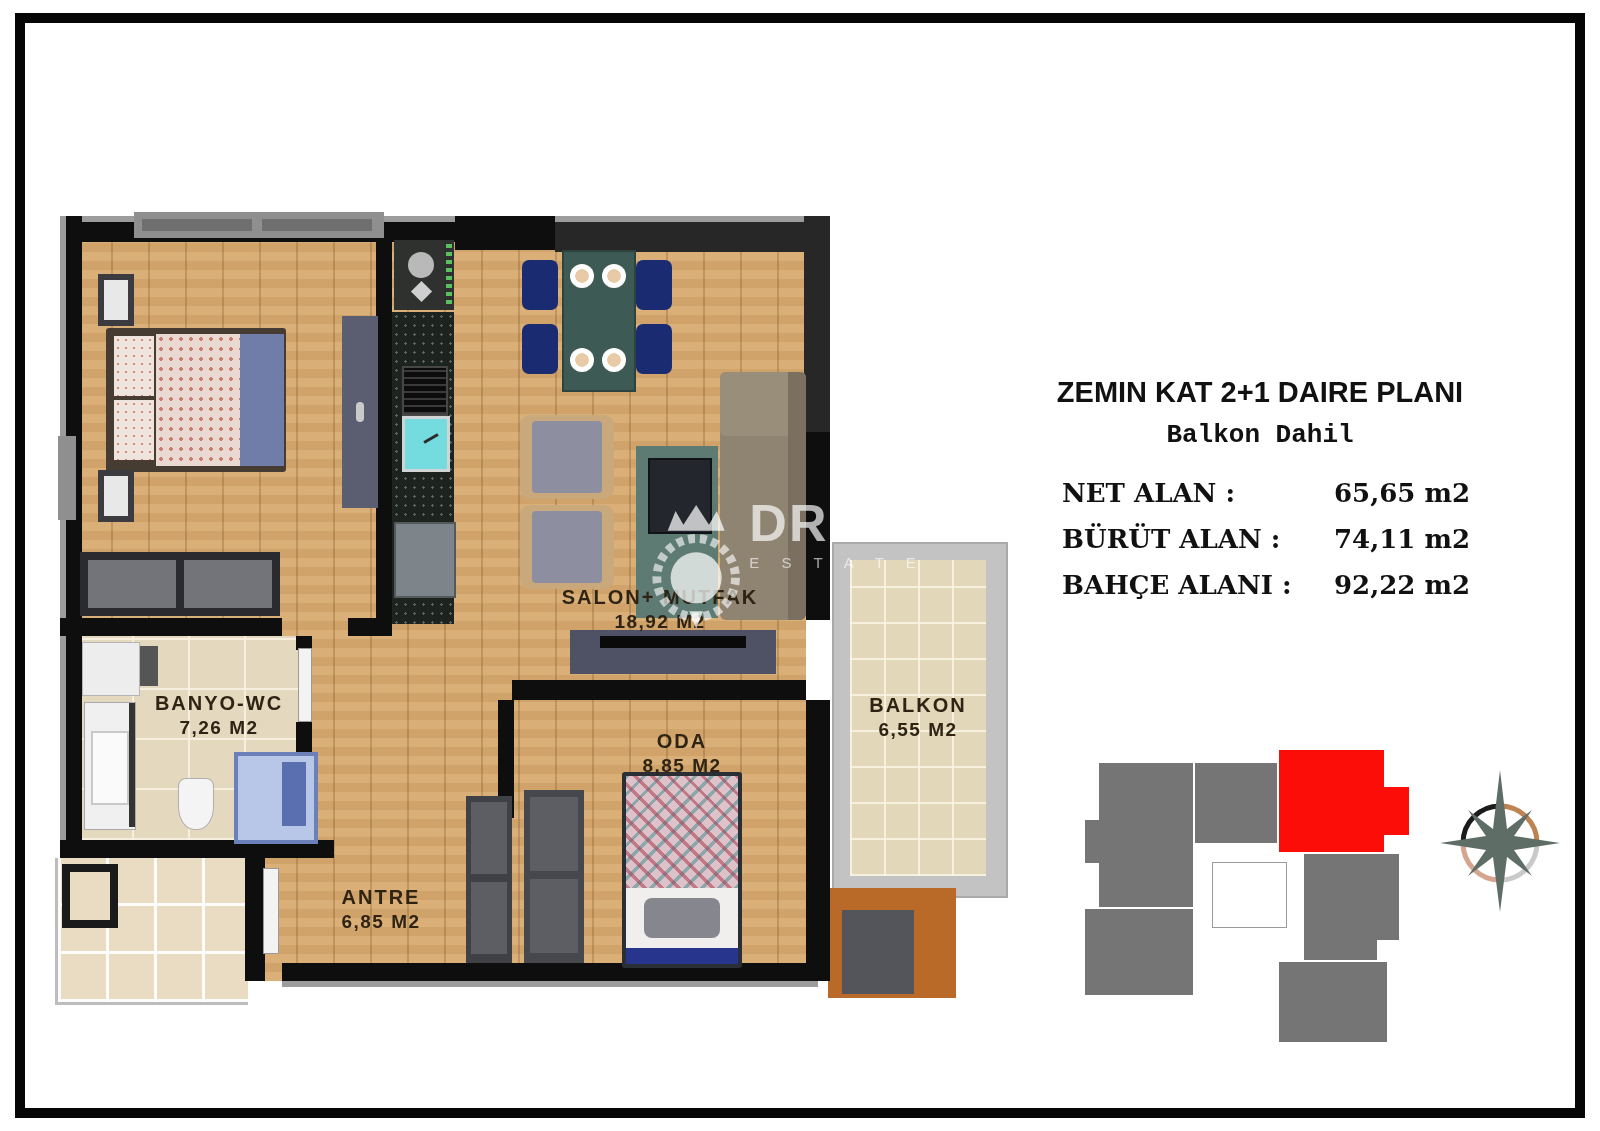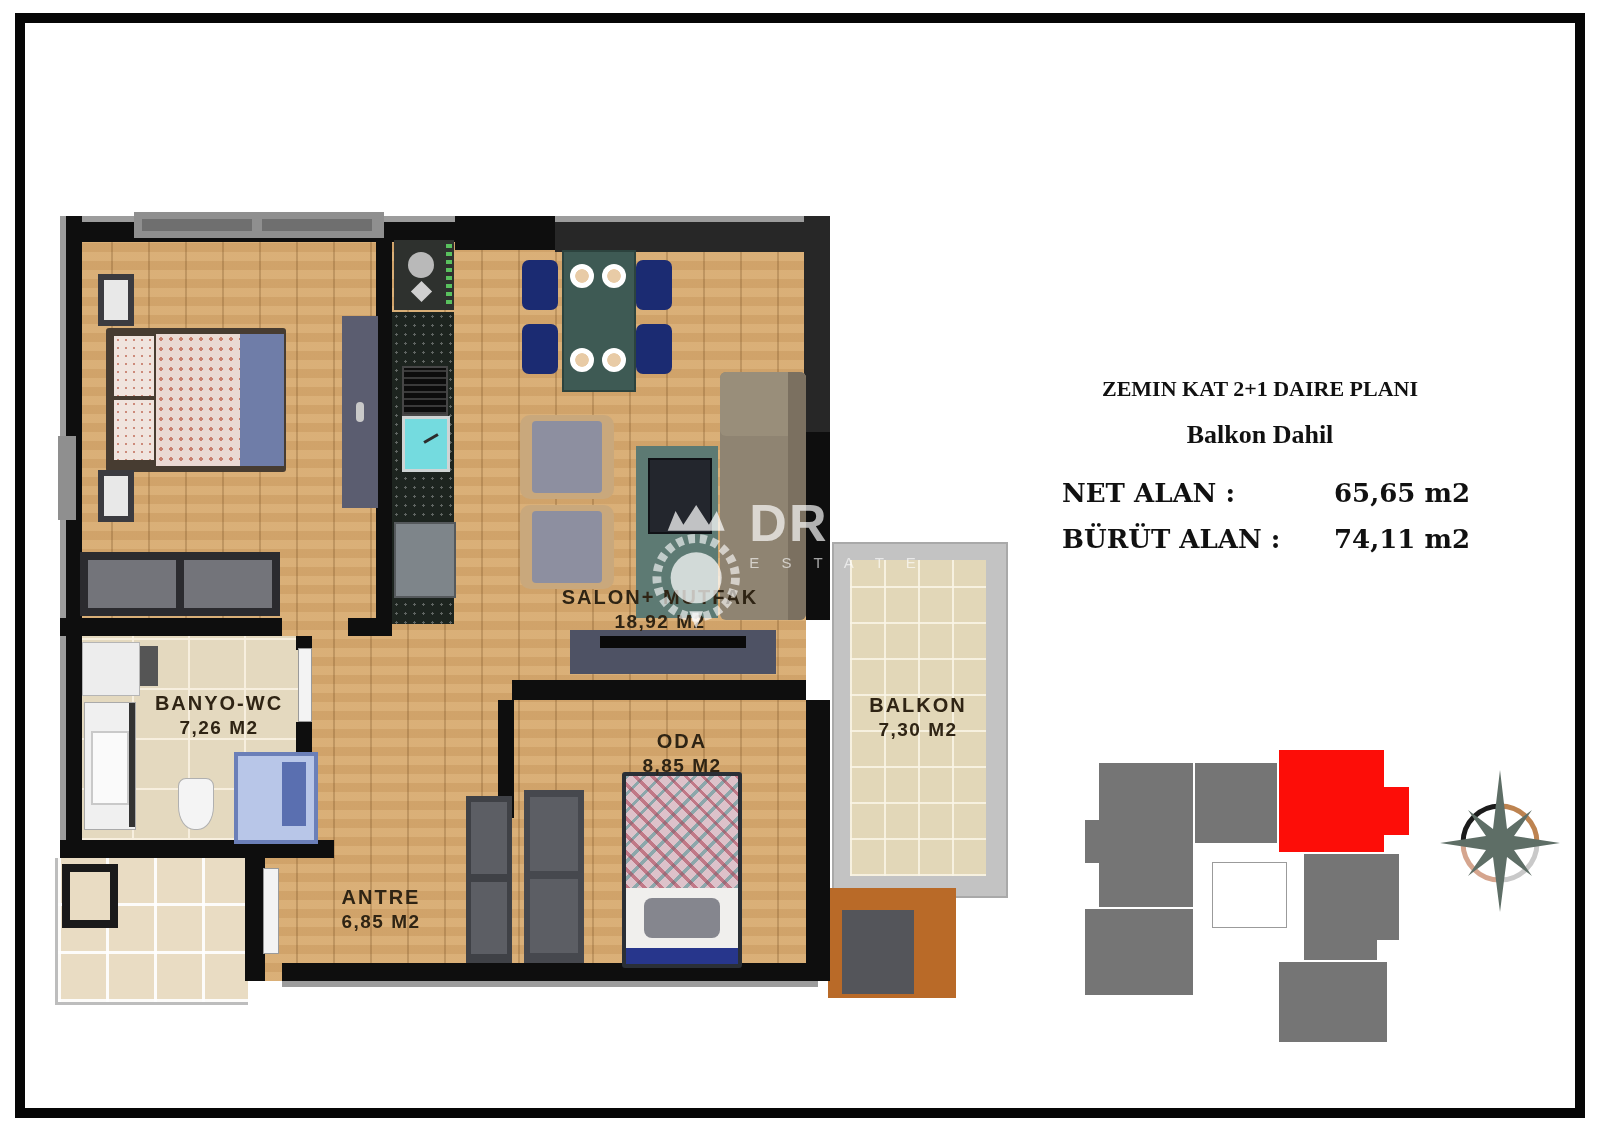--- a/index.html
+++ b/index.html
@@ -26,23 +26,23 @@
      border-left:3px solid #bdbdbd;border-bottom:3px solid #bdbdbd;}
   .wall{position:absolute;background:#0e0e0e;z-index:10;}
   .granite{background-color:#1d241f;background-image:
      radial-gradient(rgba(255,255,255,.3) 1px, transparent 1.3px);background-size:9px 9px;}
   .room-label{position:absolute;text-align:center;color:#2f2414;z-index:30;
      font-weight:bold;line-height:1.3;}
   .room-label .rname{display:block;font-size:20px;letter-spacing:2px;}
   .room-label .rarea{display:block;font-size:19px;letter-spacing:1.5px;}
   
   .title{position:absolute;left:1000px;top:376px;width:520px;text-align:center;
-     font-family:Liberation Serif, serif;font-weight:bold;font-size:22px;color:#111;}
+     font-family:Liberation Sans, sans-serif;font-weight:bold;font-size:29px;color:#111;}
   .subtitle{position:absolute;left:1000px;top:420px;width:520px;text-align:center;
-     font-family:Liberation Serif, serif;font-weight:bold;font-size:26px;color:#111;}
+     font-family:Liberation Mono, monospace;font-weight:bold;font-size:26px;color:#111;}
   .specs{position:absolute;left:1062px;top:478px;width:440px;z-index:5;}
   .spec-row{display:flex;align-items:baseline;height:46px;
      font-family:"DejaVu Serif",serif;font-weight:bold;font-size:26px;color:#111;}
   .spec-label{flex:0 0 272px;}
   .spec-value{flex:1;}
   
   .keyplan{position:absolute;left:1078px;top:742px;width:332px;height:302px;}
   .kblock{position:absolute;background:#757575;}
   .kred{position:absolute;background:#fd0d08;}
   .kcore{position:absolute;background:#ffffff;border:1px solid #9b9b9b;}
@@ -200,21 +200,21 @@
   <div class="room-label" style="left:231px;top:684px;width:200px;">
     <span class="rname">ANTRE</span>
     <span class="rarea">6,85 M2</span>
   </div>
   <div class="room-label" style="left:532px;top:528px;width:200px;">
     <span class="rname">ODA</span>
     <span class="rarea">8,85 M2</span>
   </div>
   <div class="room-label" style="left:798px;top:492px;width:140px;">
     <span class="rname">BALKON</span>
-    <span class="rarea">7,30 M2</span>
+    <span class="rarea">6,55 M2</span>
   </div>
 
   <div class="wm">
     <svg width="95" height="132" viewBox="0 0 95 132">
       <path d="M18,30 L26,10 L34,24 L47,4 L60,24 L68,10 L76,30 Z" fill="rgba(255,255,255,0.72)"></path>
       <circle cx="47" cy="78" r="40" fill="none" stroke="rgba(255,255,255,0.62)" stroke-width="9" stroke-dasharray="7 5"></circle>
       <circle cx="47" cy="78" r="26" fill="rgba(255,255,255,0.72)"></circle>
       <path d="M40,112 L47,130 L54,112 Z" fill="rgba(255,255,255,0.72)"></path>
     </svg>
     <div class="wm-text">
@@ -227,20 +227,24 @@
 <div class="title">ZEMIN KAT  2+1 DAIRE PLANI</div>
 <div class="subtitle">Balkon Dahil</div>
 <div class="specs">
   <div class="spec-row">
     <span class="spec-label">NET ALAN :</span>
     <span class="spec-value">65,65 m2</span>
   </div>
   <div class="spec-row">
     <span class="spec-label">BÜRÜT ALAN :</span>
     <span class="spec-value">74,11 m2</span>
+  </div>
+  <div class="spec-row">
+    <span class="spec-label">BAHÇE ALANI :</span>
+    <span class="spec-value">92,22 m2</span>
   </div>
 </div>
 
 <div class="keyplan">
   <div class="kblock" style="left:21px;top:21px;width:94px;height:144px;"></div>
   <div class="kblock" style="left:7px;top:78px;width:14px;height:43px;"></div>
   <div class="kblock" style="left:7px;top:167px;width:108px;height:86px;"></div>
   <div class="kblock" style="left:117px;top:21px;width:82px;height:80px;"></div>
   <div class="kred" style="left:201px;top:8px;width:105px;height:102px;"></div>
   <div class="kred" style="left:306px;top:45px;width:25px;height:48px;"></div>

